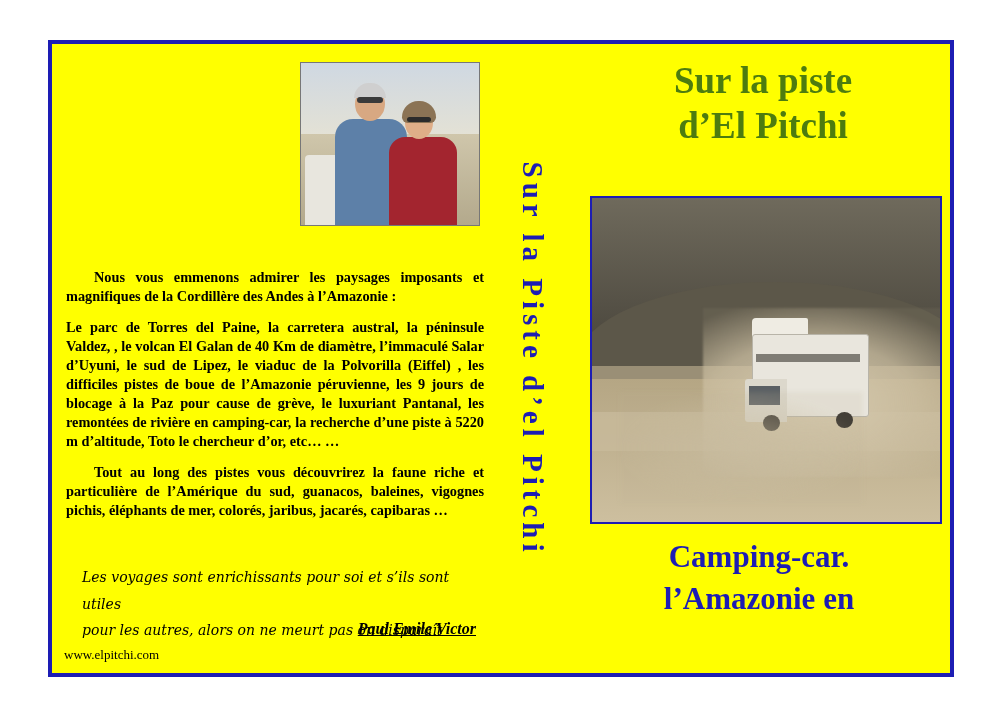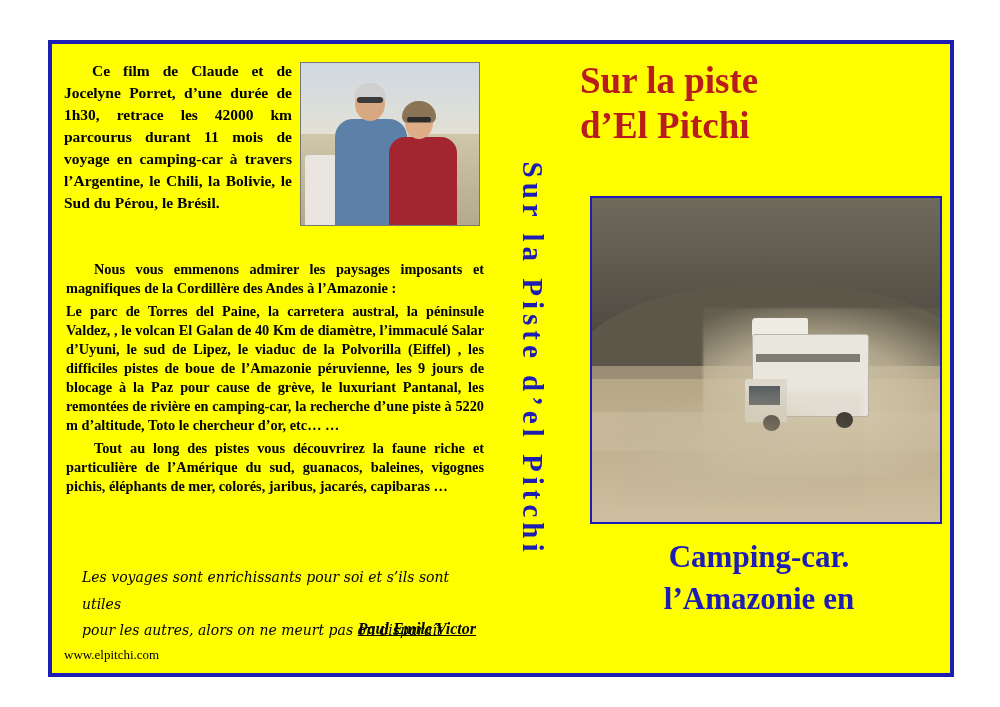--- a/index.html
+++ b/index.html
@@ -111,21 +111,21 @@
   #body-text {
     position: absolute;
     left: 14px; top: 212px;
     width: 418px;
     font-size: 14.3px;
     font-weight: bold;
     line-height: 1.33;
     color: #000000;
   }
   #body-text p {
-    margin: 4px 0 0 0;
+    margin: 12px 0 0 0;
     text-align: justify;
   }
   #body-text p.indent { text-indent: 28px; }
 
   #quote {
     position: absolute;
     left: 30px; top: 520px;
     width: 400px;
     font-family: "DejaVu Serif", serif;
     font-style: italic;
@@ -176,24 +176,24 @@
 
   
   #front-panel {
     position: absolute;
     left: 516px; top: 0;
     width: 382px; height: 100%;
   }
 
   #front-title {
     position: absolute;
-    left: 12px; top: 14px;
+    left: 4px; top: 14px;
     width: 100%;
-    text-align: left;
-    color: #b91c1c;
+    text-align: center;
+    color: #4d7c0f;
     font-weight: bold;
     font-size: 37px;
     line-height: 1.22;
     font-family: "Liberation Serif", serif;
   }
   #front-title .l2 { display: block; }
 
   
   #camper-photo {
     position: absolute;
@@ -278,21 +278,20 @@
 </style>
 </head>
 <body>
 
 <div id="cover">
   <div id="jacket">
 
     <div id="back-panel">
 
       <div id="intro-block">
-        <div id="intro-text">Ce film de Claude et de Jocelyne Porret, d’une durée de 1h30, retrace les 42000 km parcourus durant 11 mois de voyage en camping-car  à travers  l’Argentine, le Chili, la Bolivie, le Sud du Pérou, le Brésil.</div>
 
         <div id="couple-photo">
           <div class="sky"></div>
           <div class="ground"></div>
           <div class="chair"></div>
           <div class="man-body"></div>
           <div class="man-head"></div>
           <div class="man-hair"></div>
           <div class="man-glasses"></div>
           <div class="woman-body"></div>

